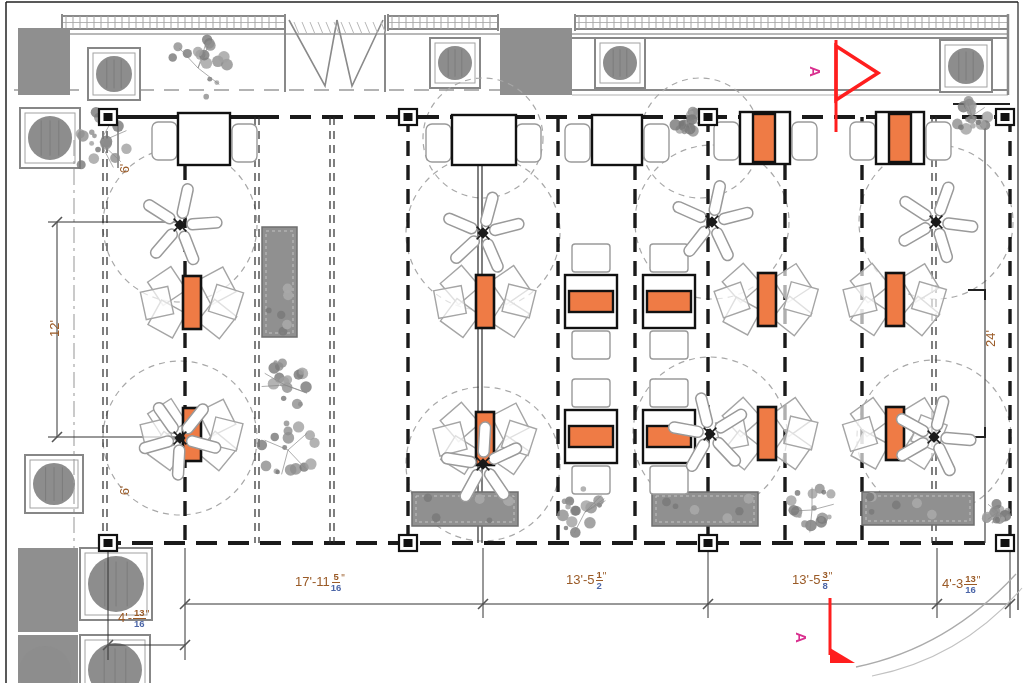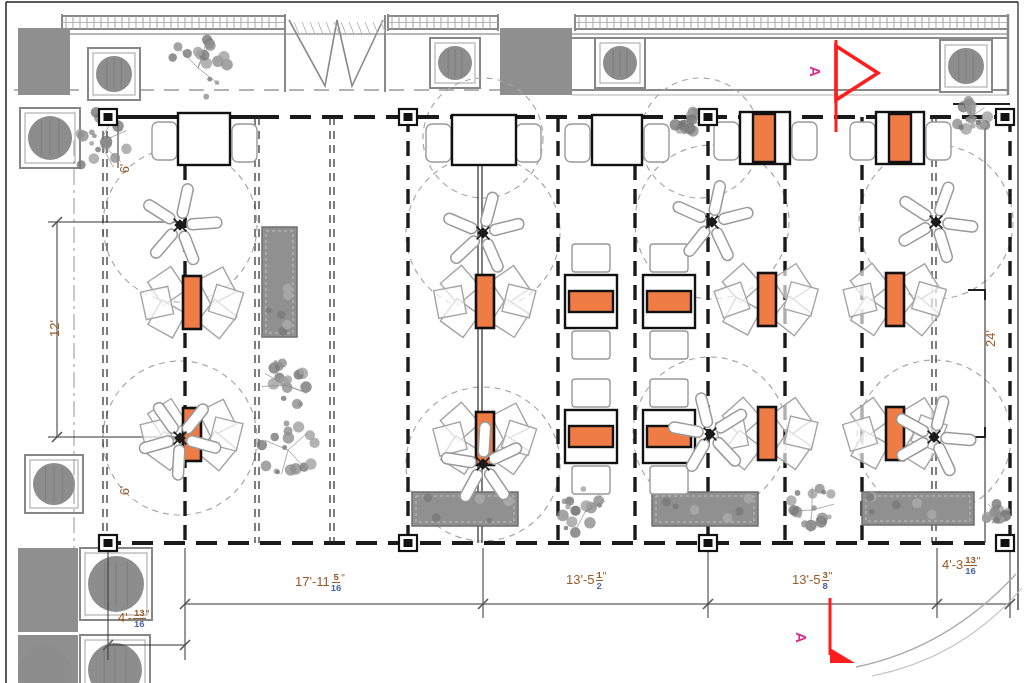--- a/index.html
+++ b/index.html
@@ -845,21 +845,21 @@
       <span class="suf">"</span>
     </div>
   <div class="label dim" style="left:792px;top:570px;">
       <span class="pre">13'-5</span>
       <span class="frac">
         <span class="num">3</span>
         <span class="den">8</span>
       </span>
       <span class="suf">"</span>
     </div>
-  <div class="label dim" style="left:942px;top:555px;">
+  <div class="label dim" style="left:942px;top:574px;">
       <span class="pre">4'-3</span>
       <span class="frac">
         <span class="num">13</span>
         <span class="den">16</span>
       </span>
       <span class="suf">"</span>
     </div>
   <div class="label dim" style="left:118px;top:608px;">
       <span class="pre">4'-</span>
       <span class="frac">

